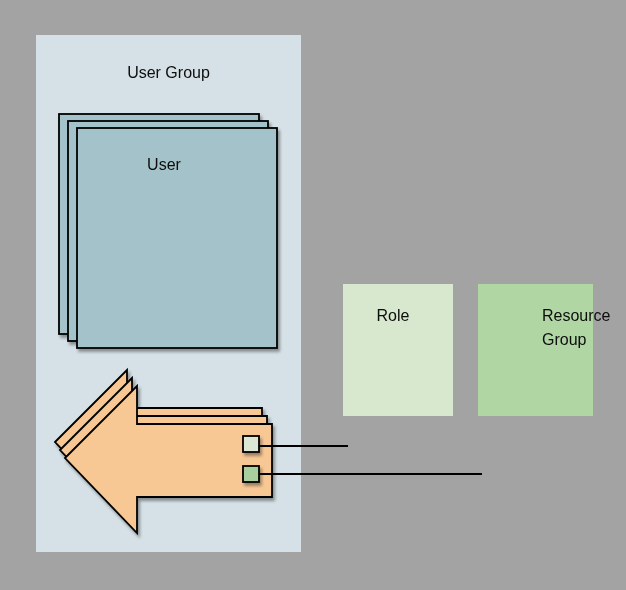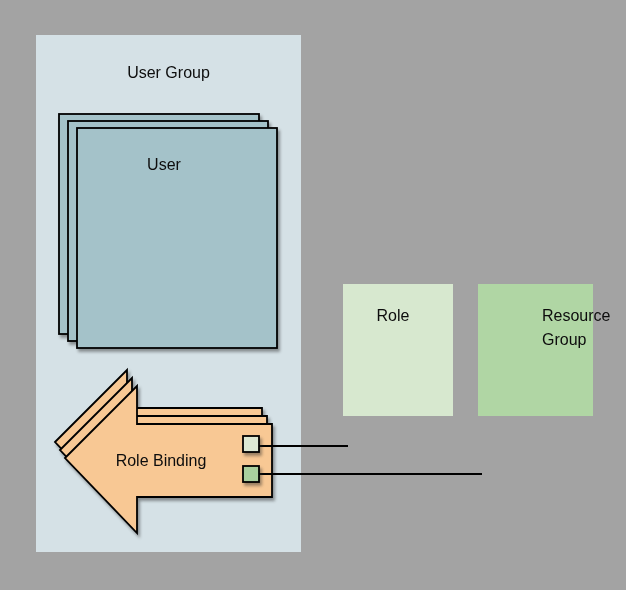--- a/index.html
+++ b/index.html
@@ -69,16 +69,15 @@
       <rect class="shape" x="243" y="436" width="16" height="16" fill="#dce8d4"></rect>
       <rect class="shape" x="243" y="466" width="16" height="16" fill="#a9cf9e"></rect>
     </g>
   </svg>
 
   <div class="box role-box" style="background-color: rgb(215, 232, 207);"></div>
   <div class="box resource-box" style="background-color: rgb(176, 214, 164);"></div>
 
   <div class="label centered user-group-label">User Group</div>
   <div class="label centered user-label">User</div>
-  <div class="label centered role-binding-label">Role Binding</div>
   <div class="label centered role-label">Role</div>
   <div class="label resource-label">Resource Group</div>
 </div>
 
 </body></html>

